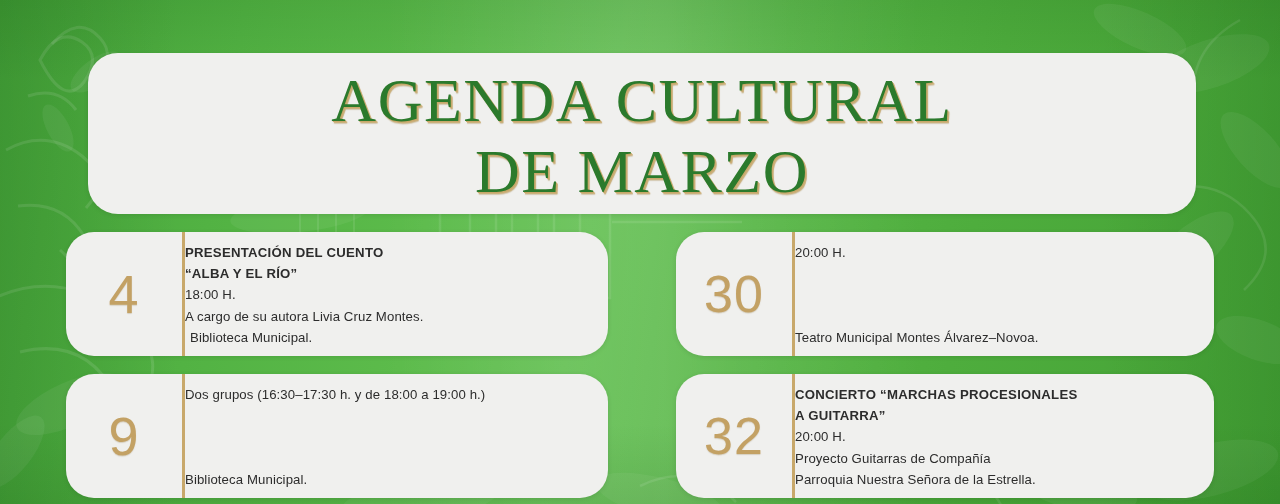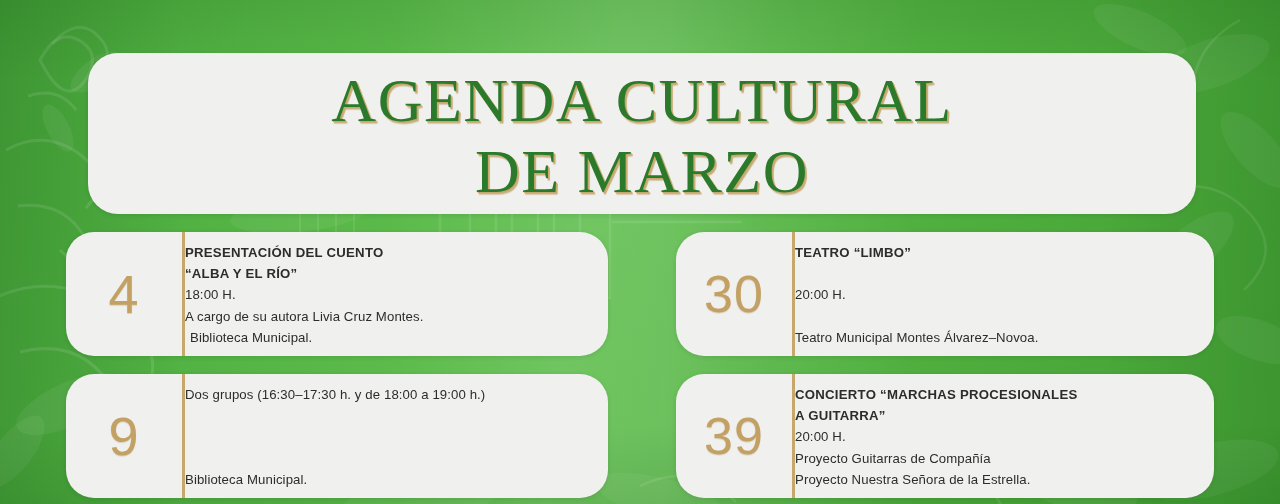--- a/index.html
+++ b/index.html
@@ -264,33 +264,32 @@
       <div class="line">Biblioteca Municipal.</div>
     </div>
   </div>
 
   <div class="event-card card-r1">
     <div class="day-box">
       <span class="day-number">30</span>
     </div>
     <div class="divider"></div>
     <div class="card-body">
-      <div class="line bold">TEATRO “LIMBO”</div>
       <div class="line">20:00 H.</div>
       <div class="line">Teatro Municipal Montes Álvarez–Novoa.</div>
     </div>
   </div>
 
   <div class="event-card card-r2">
     <div class="day-box">
-      <span class="day-number">39</span>
+      <span class="day-number">32</span>
     </div>
     <div class="divider"></div>
     <div class="card-body">
       <div class="line bold">CONCIERTO “MARCHAS PROCESIONALES</div>
       <div class="line bold">A GUITARRA”</div>
       <div class="line">20:00 H.</div>
       <div class="line">Proyecto Guitarras de Compañía</div>
-      <div class="line">Proyecto Nuestra Señora de la Estrella.</div>
+      <div class="line">Parroquia Nuestra Señora de la Estrella.</div>
     </div>
   </div>
 
 </div>
 
 </body></html>

